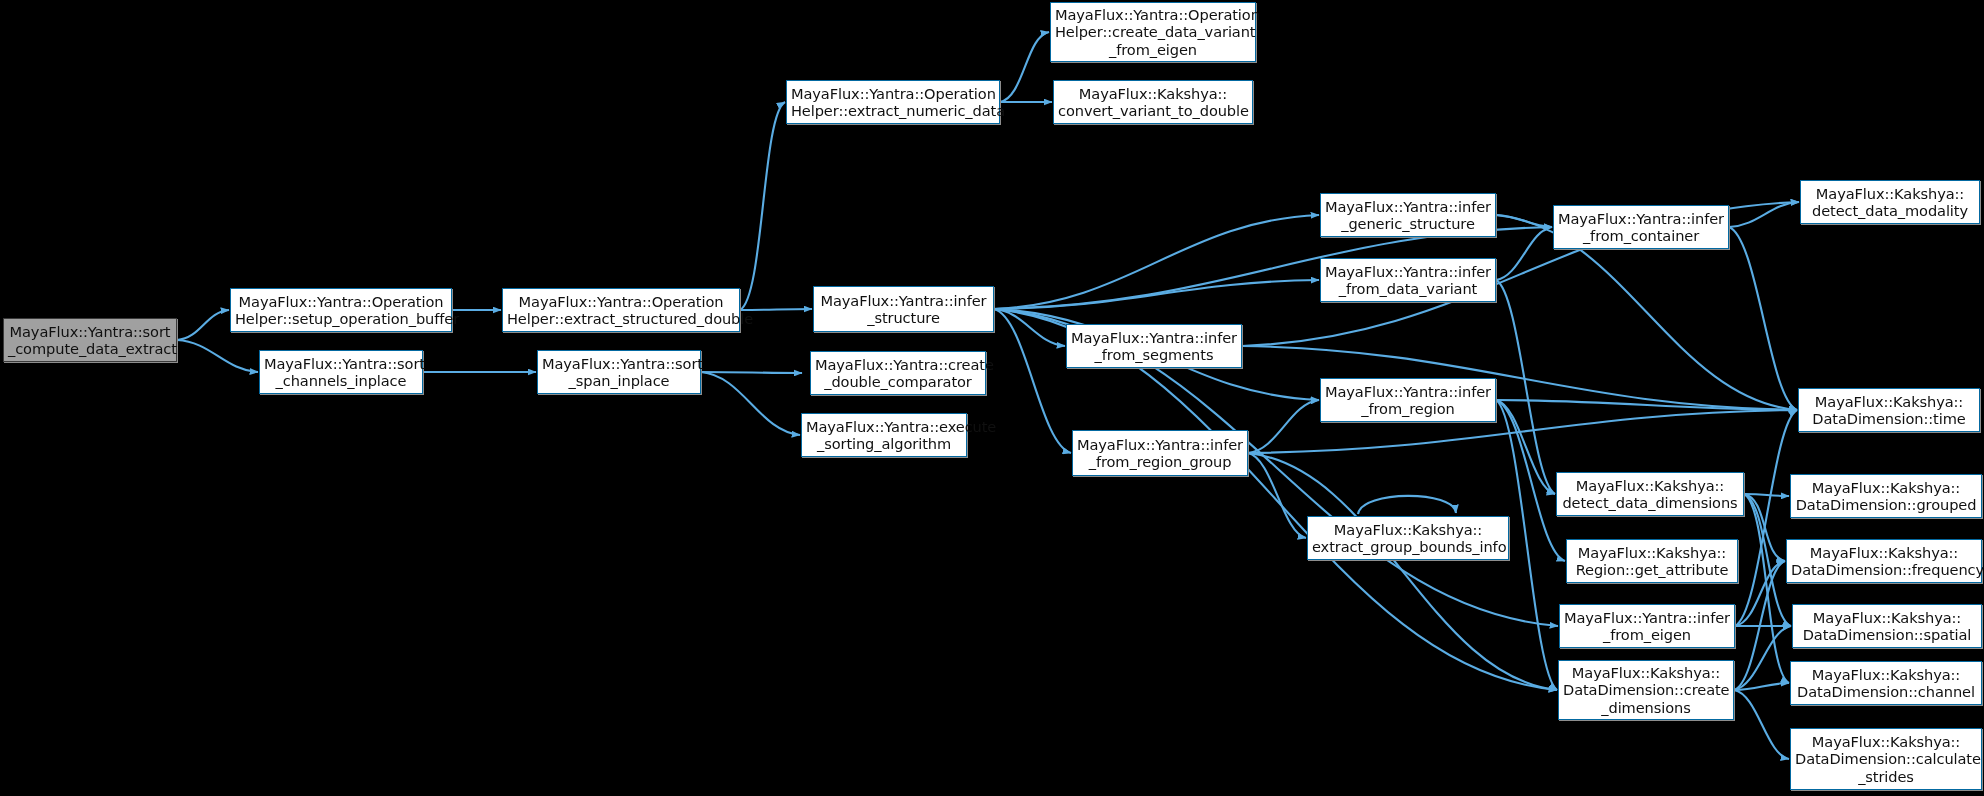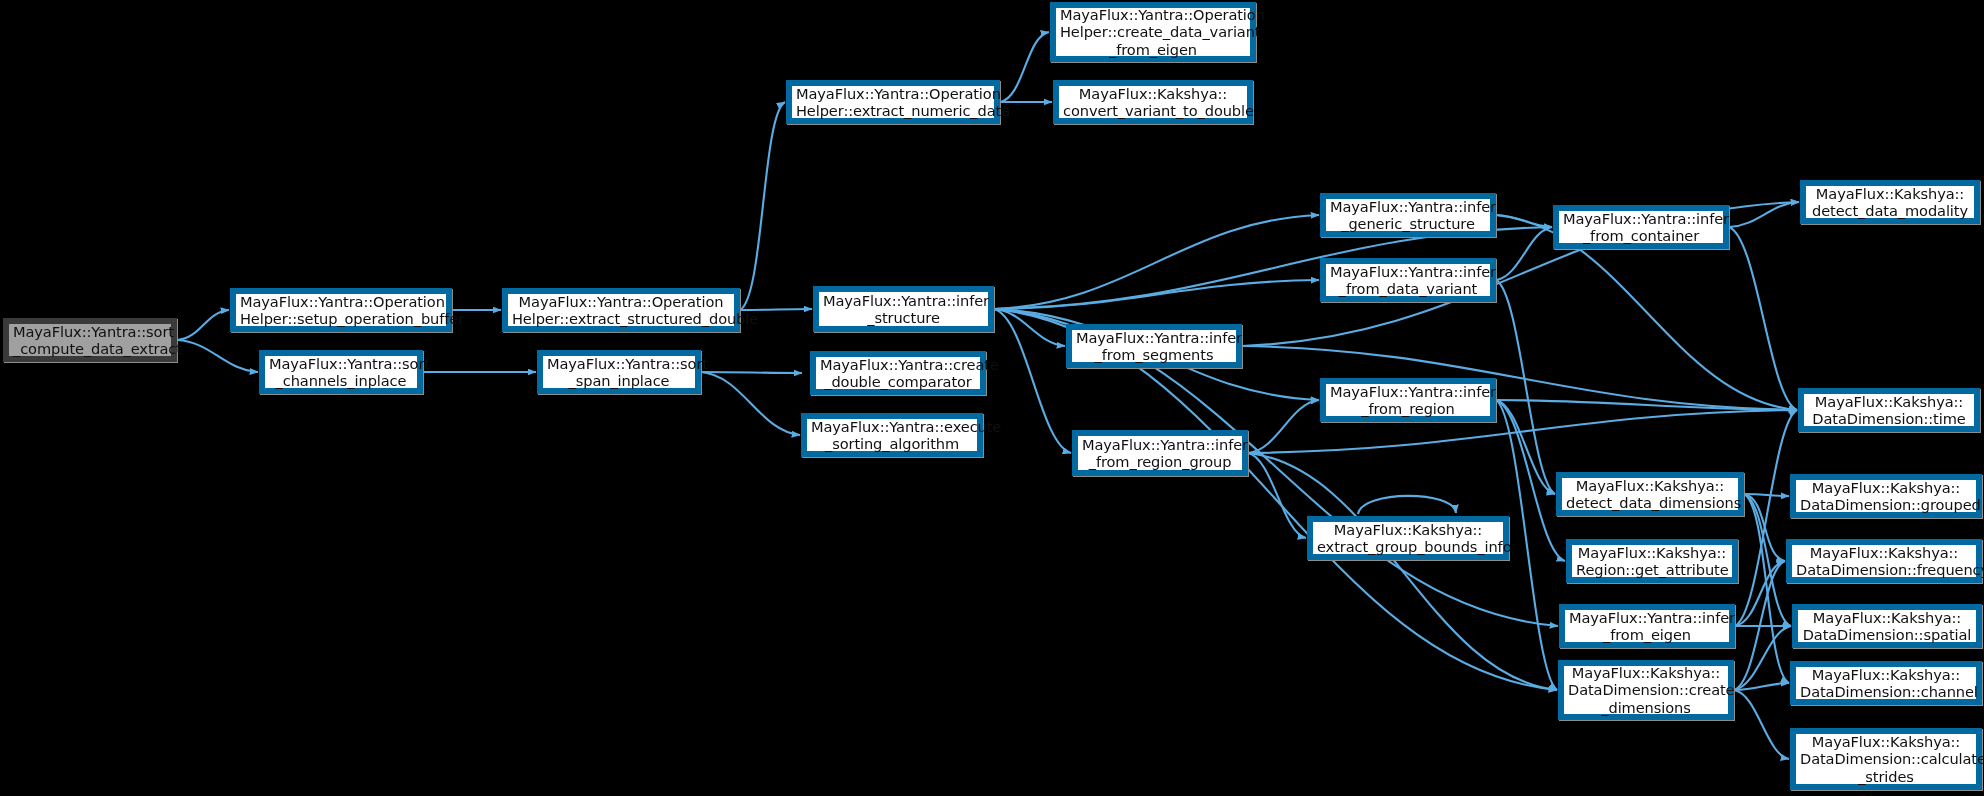--- a/index.html
+++ b/index.html
@@ -21,21 +21,21 @@
     left: 0;
     top: 0;
     width: 1984px;
     height: 796px;
     pointer-events: none;
   }
   .node {
     position: absolute;
     box-sizing: border-box;
     background: #ffffff;
-    border: 6px solid #0369a1;
+    border: 1px solid #0369a1;
     box-shadow: 1px 1px 0 0 #8d8d8d;
     display: flex;
     align-items: center;
     justify-content: center;
     text-align: center;
     color: #101010;
     font-size: 14.6px;
     line-height: 1.18;
     letter-spacing: -0.1px;
     white-space: pre-line;
@@ -126,21 +126,21 @@
 Helper::extract_numeric_data</span></div>
       <div class="node" style="left: 1050px; top: 2px; width: 206px; height: 60px;"><span class="node-label">MayaFlux::Yantra::Operation
 Helper::create_data_variant
 _from_eigen</span></div>
       <div class="node" style="left: 1053px; top: 80px; width: 200px; height: 44px;"><span class="node-label">MayaFlux::Kakshya::
 convert_variant_to_double</span></div>
       <div class="node" style="left: 813px; top: 286px; width: 181px; height: 46px;"><span class="node-label">MayaFlux::Yantra::infer
 _structure</span></div>
       <div class="node" style="left: 803px; top: 351px; width: 176px; height: 44px; margin-left: 7px;"><span class="node-label">MayaFlux::Yantra::create
 _double_comparator</span></div>
-      <div class="node" style="left: 801px; top: 413px; width: 182px; height: 44px;"><span class="node-label">MayaFlux::Yantra::execute
+      <div class="node" style="left: 801px; top: 413px; width: 166px; height: 44px;"><span class="node-label">MayaFlux::Yantra::execute
 _sorting_algorithm</span></div>
       <div class="node" style="left: 1320px; top: 193px; width: 176px; height: 44px;"><span class="node-label">MayaFlux::Yantra::infer
 _generic_structure</span></div>
       <div class="node" style="left: 1320px; top: 258px; width: 176px; height: 44px;"><span class="node-label">MayaFlux::Yantra::infer
 _from_data_variant</span></div>
       <div class="node" style="left: 1553px; top: 205px; width: 176px; height: 44px;"><span class="node-label">MayaFlux::Yantra::infer
 _from_container</span></div>
       <div class="node" style="left: 1800px; top: 180px; width: 180px; height: 44px;"><span class="node-label">MayaFlux::Kakshya::
 detect_data_modality</span></div>
       <div class="node" style="left: 1066px; top: 324px; width: 176px; height: 44px;"><span class="node-label">MayaFlux::Yantra::infer

